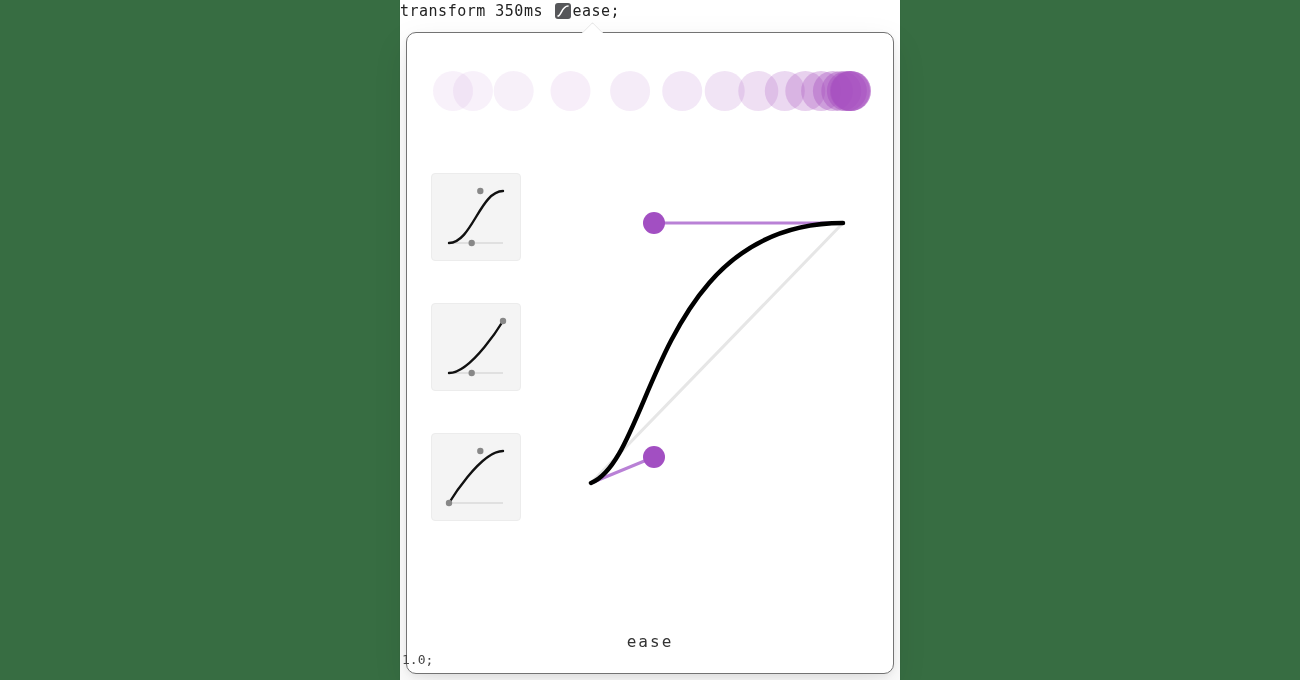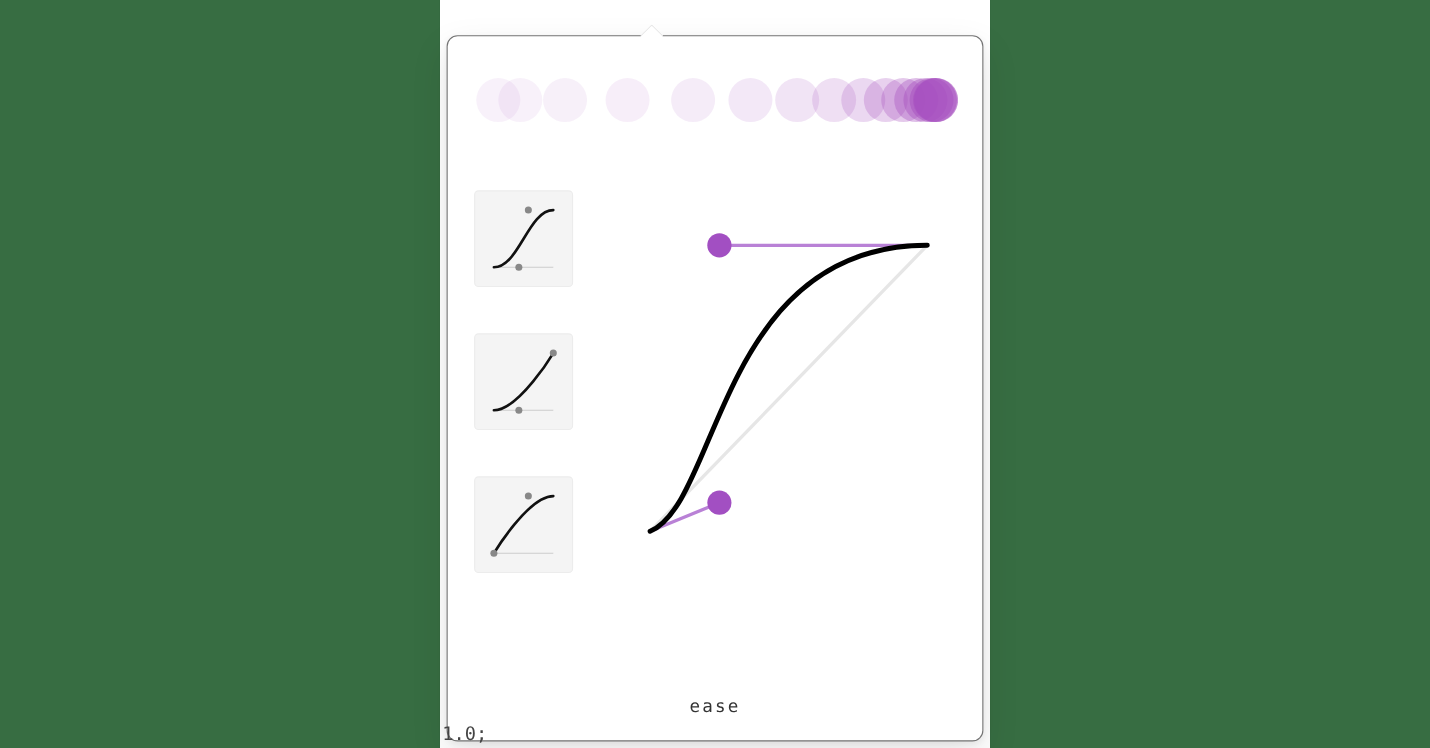--- a/index.html
+++ b/index.html
@@ -118,31 +118,40 @@
     text-align: center;
     font-size: 16px;
     color: #333;
     letter-spacing: 2px;
     font-family: Menlo, Consolas, monospace;
   }
 
   .bottom-frag {
     position: absolute;
     left: 2px;
-    bottom: 2px;
-    font-size: 17px;
+    bottom: 13px;
+    font-size: 13px;
     color: #444;
     font-family: Menlo, Consolas, monospace;
   }
 </style>
 </head>
 <body>
 
 <div class="stage">
 
+  <div class="code-line">
+    <span>transform 350ms </span>
+    <span class="swatch">
+      <svg width="12" height="12" viewBox="0 0 12 12">
+        <path d="M1 11 C 4 11, 5 1, 11 1" stroke="#fff" stroke-width="1.6" fill="none" stroke-linecap="round"></path>
+      </svg>
+    </span>
+    <span>ease;</span>
+  </div>
 
   <div class="popover">
 
     <div class="preview-strip">
       <svg id="preview-svg" width="440" height="60" viewBox="0 0 440 60">
           <circle cx="22.0" cy="30" r="20" fill="#a64fbf" fill-opacity="0.080"></circle>
           <circle cx="42.0" cy="30" r="20" fill="#a64fbf" fill-opacity="0.081"></circle>
           <circle cx="82.7" cy="30" r="20" fill="#a64fbf" fill-opacity="0.087"></circle>
           <circle cx="139.5" cy="30" r="20" fill="#a64fbf" fill-opacity="0.096"></circle>
           <circle cx="199.1" cy="30" r="20" fill="#a64fbf" fill-opacity="0.110"></circle>

